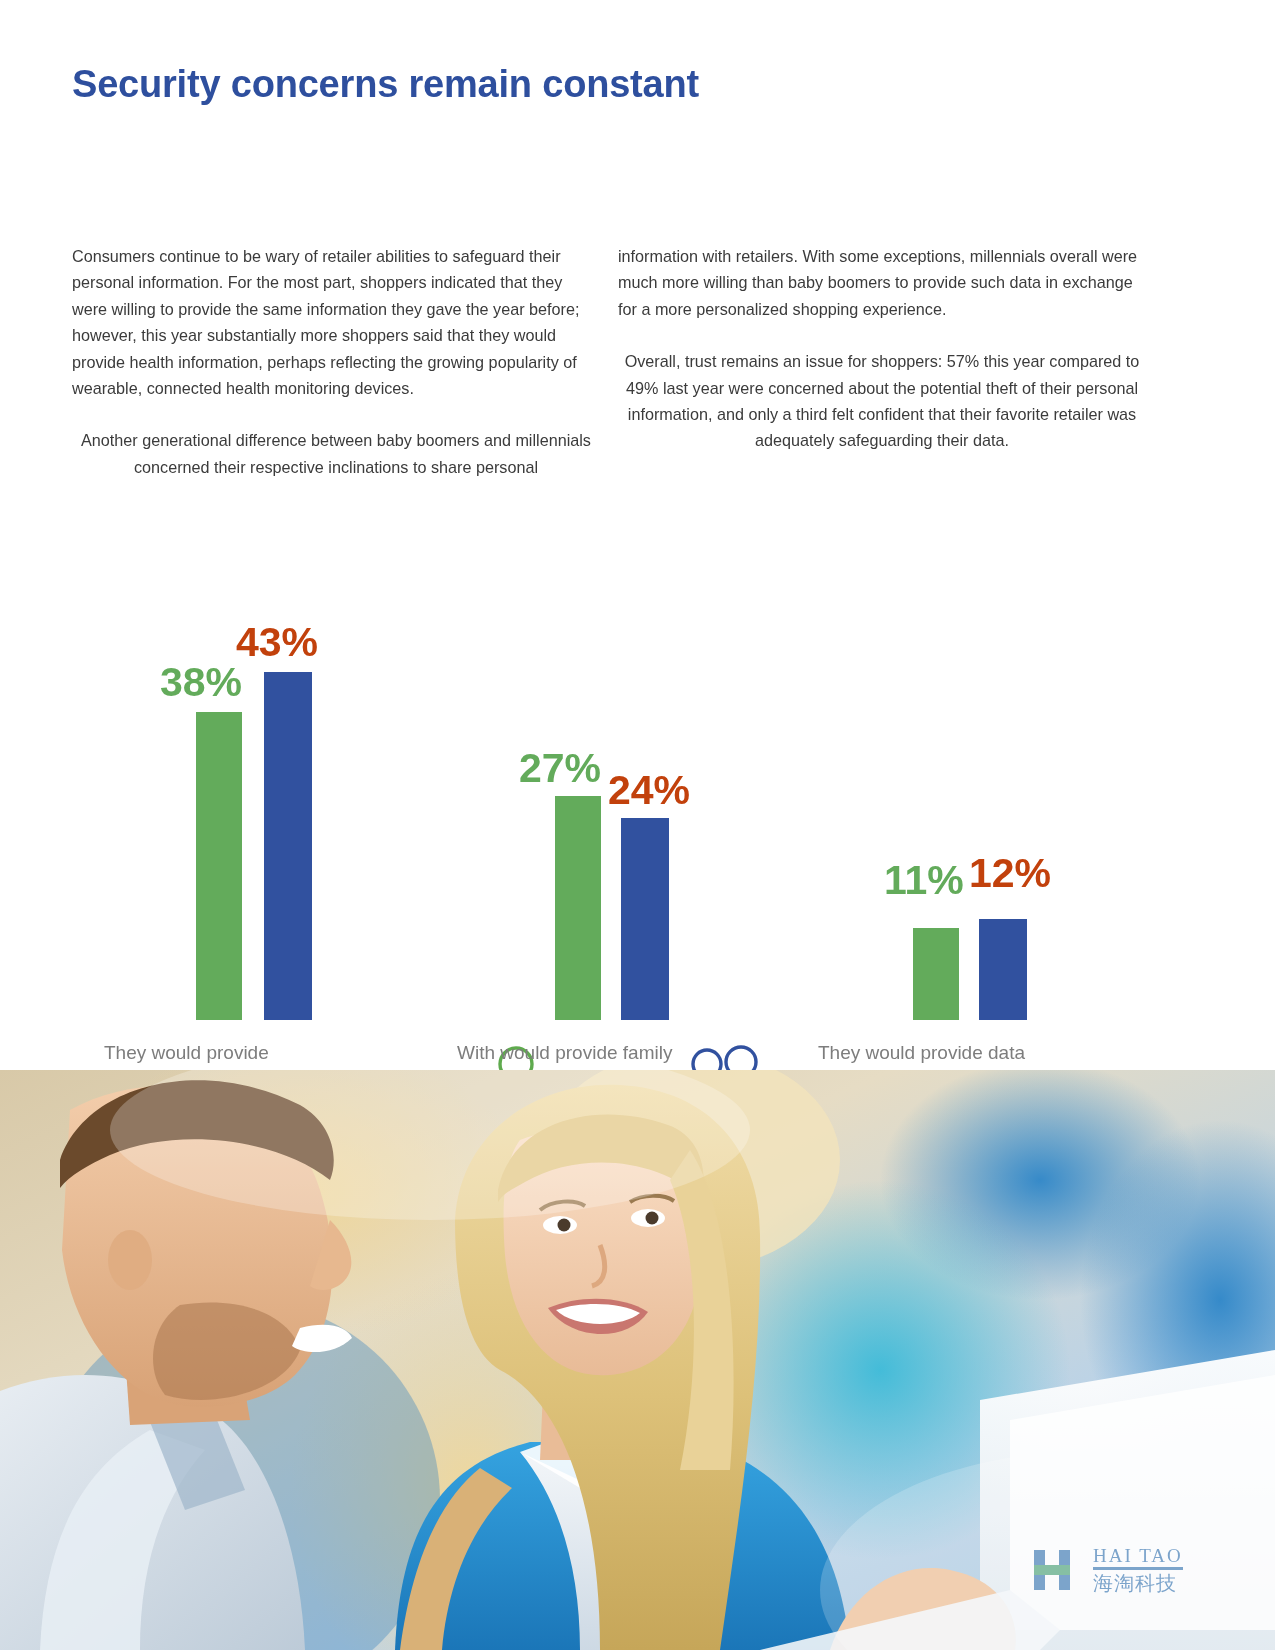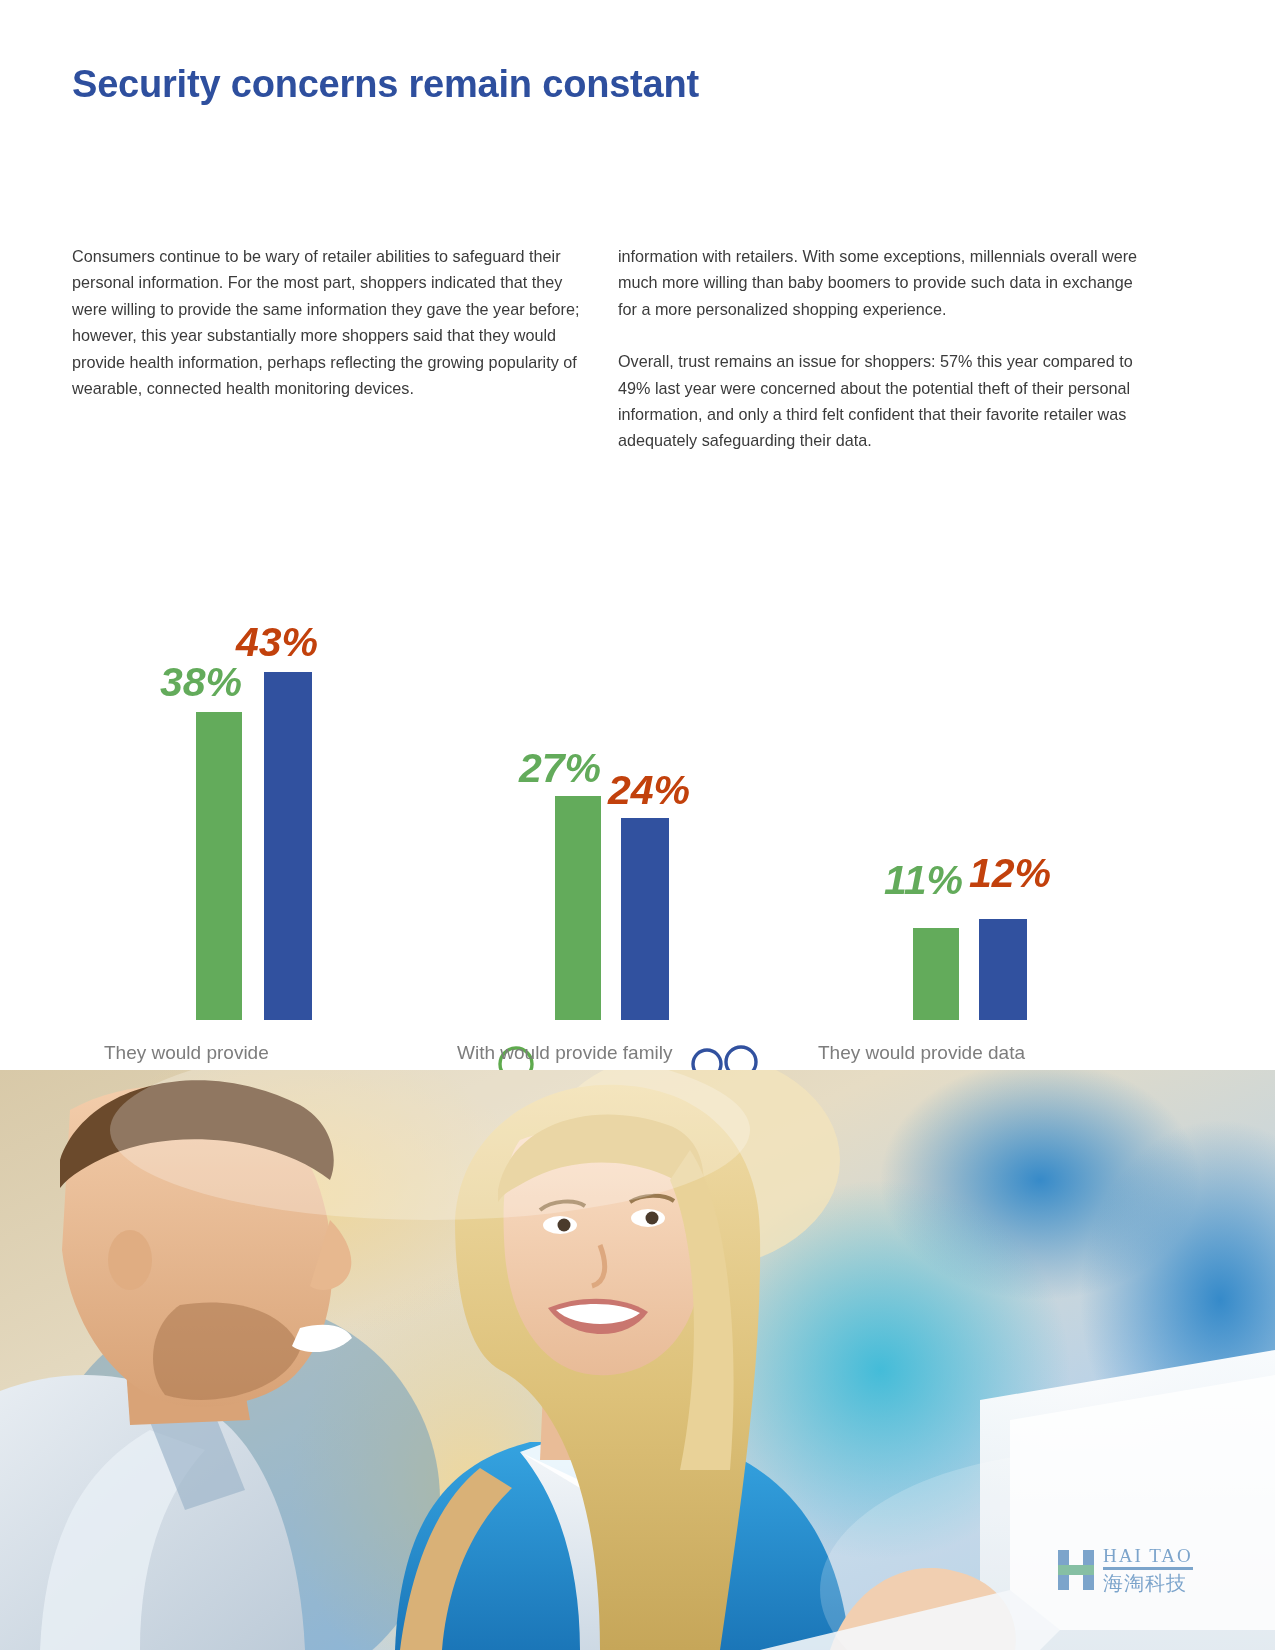--- a/index.html
+++ b/index.html
@@ -34,21 +34,21 @@
   
   .copy {
     position: absolute;
     top: 243px;
     font-size: 16.2px;
     line-height: 26.4px;
     color: #3b3b3b;
   }
   .copy.col-left  { left: 72px;  width: 528px; }
   .copy.col-right { left: 618px; width: 528px; }
-  .copy p + p { margin-top: 26px; }
+  .copy p + p { margin-top: 26px; text-align: center; }
 
   
   .vs-band {
     position: absolute;
     left: 0; top: 520px;
     width: 1275px; height: 110px;
   }
   .vs-label {
     position: absolute;
     font-size: 21px;
@@ -69,21 +69,20 @@
 
   .icon-millennial { position: absolute; left: 473px; top: 524px; }
   .icon-boomer     { position: absolute; left: 678px; top: 524px; }
 
   
   .chart {
     position: absolute;
     left: 0; top: 600px;
     width: 1275px;
     height: 470px;
-    font-style: italic;
   }
   .bar {
     position: absolute;
     bottom: 50px;          
   }
   .bar.green { background: #63ab5b; }
   .bar.blue  { background: #31519f; }
 
   .bar-value {
     position: absolute;
@@ -111,24 +110,24 @@
     width: 1275px;
     height: 580px;
     overflow: hidden;
     background: #cfd8de;
   }
   .photo-canvas { position: absolute; inset: 0; }
 
   
   .watermark {
     position: absolute;
-    left: 1056px; top: 1546px;
+    left: 1032px; top: 1546px;
     display: flex;
     align-items: center;
-    gap: 7px;
+    gap: 21px;
     opacity: 0.62;
   }
   .wm-mark {
     width: 40px; height: 44px;
     position: relative;
   }
   .wm-text { line-height: 1; }
   .wm-en {
     font-family: "Liberation Serif", serif;
     font-size: 19px;
@@ -149,20 +148,21 @@
 </style>
 </head>
 <body>
 
 <div class="page">
 
   <h1 class="page-title">Security concerns remain constant</h1>
 
   <div class="copy col-left">
     <p>Consumers continue to be wary of retailer abilities to safeguard their personal information. For the most part, shoppers indicated that they were willing to provide the same information they gave the year before; however, this year substantially more shoppers said that they would provide health information, perhaps reflecting the growing popularity of wearable, connected health monitoring devices.</p>
+    <p>Another generational difference between baby boomers and millennials concerned their respective inclinations to share personal</p>
   </div>
 
   <div class="copy col-right">
     <p>information with retailers. With some exceptions, millennials overall were much more willing than baby boomers to provide such data in exchange for a more personalized shopping experience.</p>
     <p>Overall, trust remains an issue for shoppers: 57% this year compared to 49% last year were concerned about the potential theft of their personal information, and only a third felt confident that their favorite retailer was adequately safeguarding their data.</p>
   </div>
 
   <div class="vs-band">
 
     <span class="vs-label millennials">MILLENNIALS</span>

